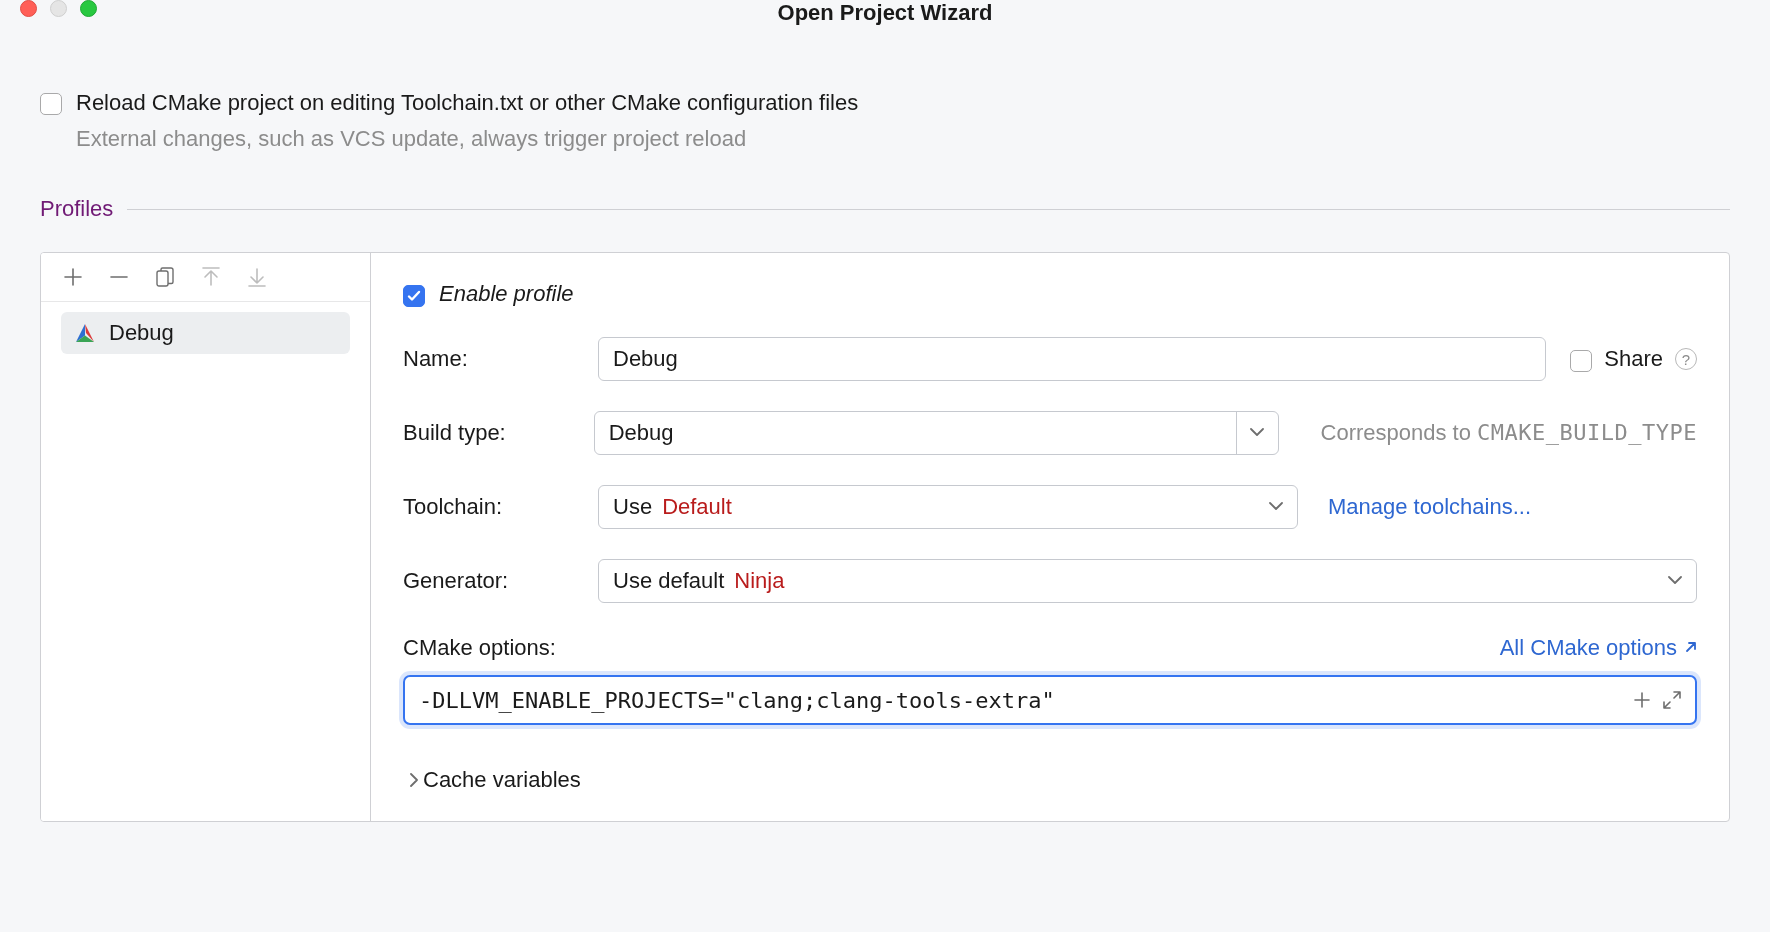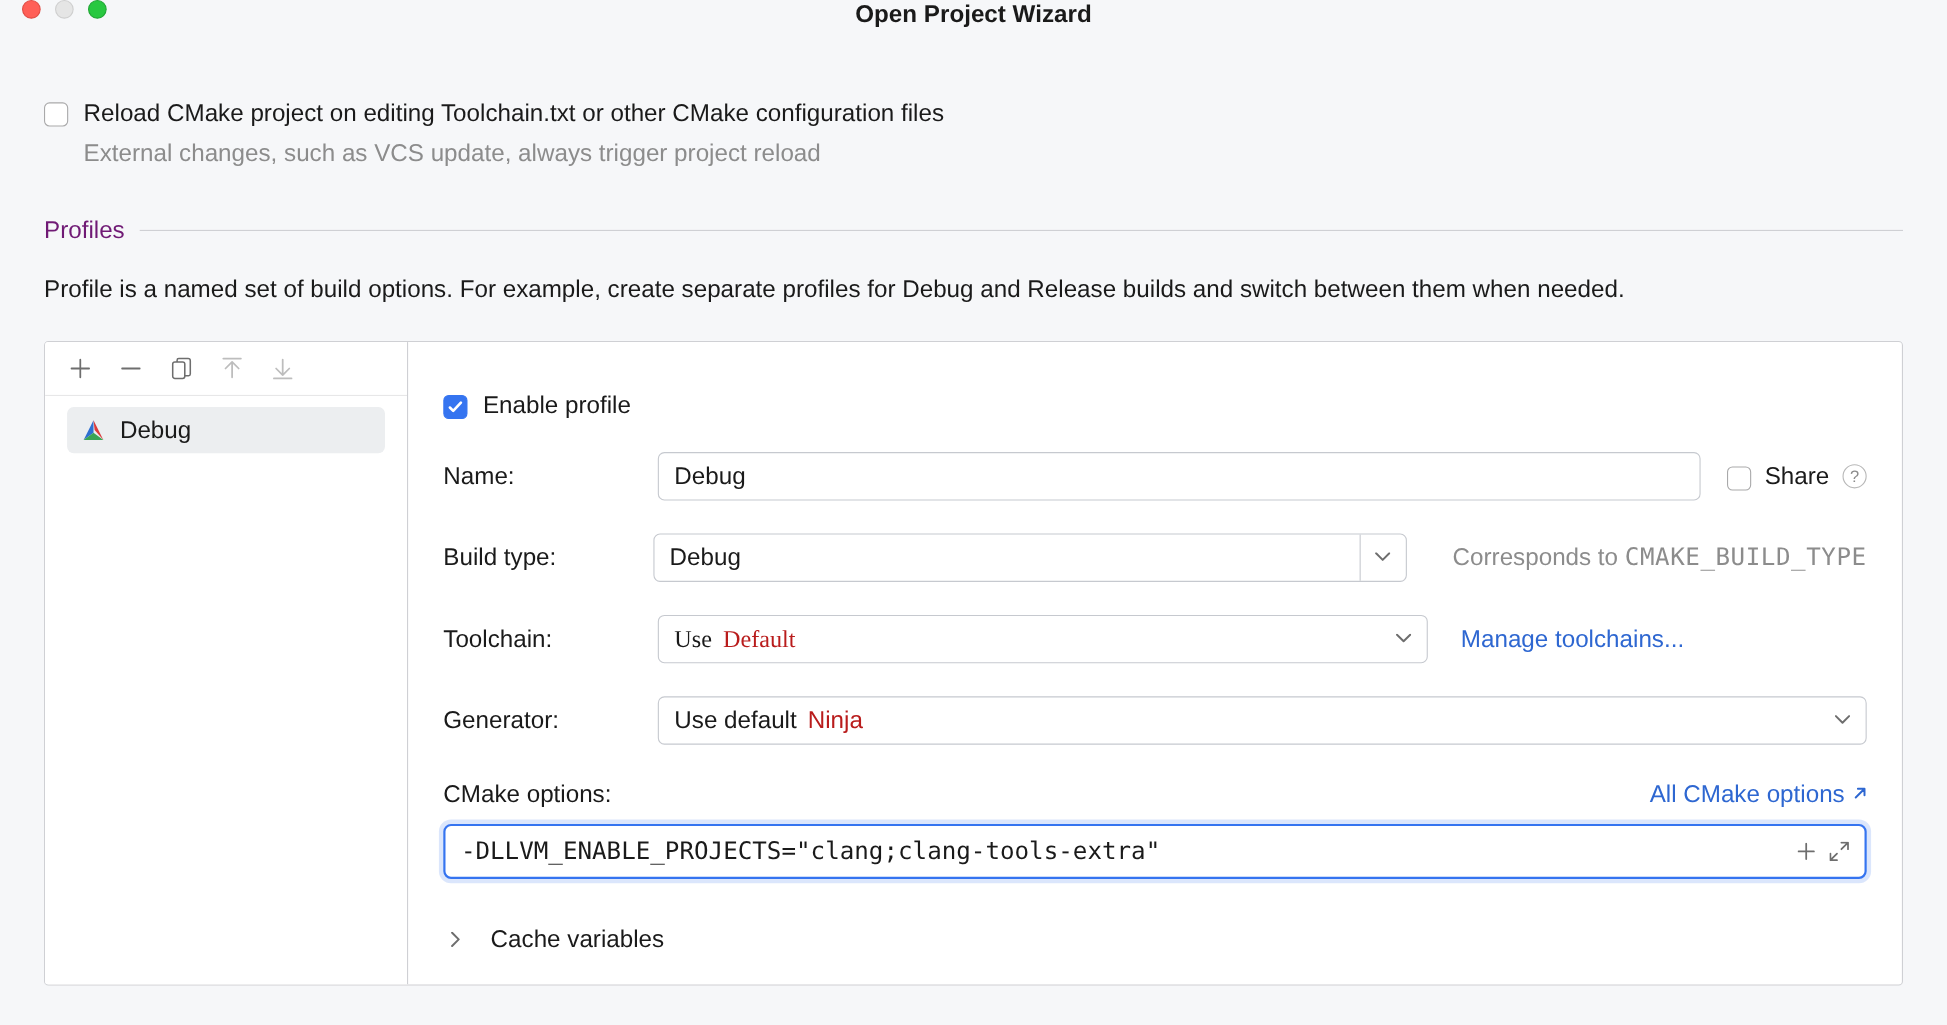--- a/index.html
+++ b/index.html
@@ -161,21 +161,21 @@
     flex:1;
     padding:28px 32px;
     overflow:auto;
   }
 
   .row {
     display:flex;
     align-items:center;
     margin-top:30px;
   }
-  .row.enable { margin-top:16px; }
+  .row.enable { margin-top:0;font-style:italic; }
 
   .row .lbl {
     width:195px;
     font-size:22px;
   }
 
   .text-input {
     height:44px;
     border:1px solid #c6c9cf;
     border-radius:6px;
@@ -243,21 +243,21 @@
   }
   .cmake-options-input .value { flex:1; }
   .opt-icon {
     width:30px; height:30px; display:flex; align-items:center; justify-content:center;
     color:#6e6e6e;
   }
 
   .cache-row {
     display:flex;
     align-items:center;
-    gap:27px;
+    gap:4px;
     margin-top:42px;
     margin-left:6px;
     font-size:22px;
   }
 
   .share-group { display:flex; align-items:center; gap:12px; margin-left:24px;}
   .help-circle {
     width:22px;height:22px;border-radius:50%;
     border:1.5px solid #b8b8b8;color:#8c8c8c;
     display:flex;align-items:center;justify-content:center;
@@ -285,21 +285,20 @@
       <div class="checkbox"></div>
       <div class="reload-label">Reload CMake project on editing Toolchain.txt or other CMake configuration files</div>
     </div>
     <div class="reload-hint">External changes, such as VCS update, always trigger project reload</div>
 
     <div class="profiles-header">
       <div class="label">Profiles</div>
       <div class="rule"></div>
     </div>
 
-    <div class="profiles-desc">Profile is a named set of build options. For example, create separate profiles for Debug and Release builds and switch between them when needed.</div>
 
     <div class="profiles-area">
 
       <div class="sidebar">
         <div class="sidebar-toolbar">
           <div class="tbtn">
             <svg width="18" height="18" viewBox="0 0 18 18">
                 <path d="M9 1v16M1 9h16" stroke="currentColor" stroke-width="1.6" fill="none" stroke-linecap="round"></path>
               </svg>
           </div>
@@ -375,21 +374,21 @@
                 </svg>
             </div>
           </div>
           <div class="aside-text" style="margin-left:42px;">
             <span>Corresponds to </span><span class="mono">CMAKE_BUILD_TYPE</span>
           </div>
         </div>
 
         <div class="row">
           <div class="lbl">Toolchain:</div>
-          <div class="select noborder-drop" style="width:700px;font-family:Liberation Serif, serif;">
+          <div class="select noborder-drop" style="width:700px;">
             <div class="select-text">
               <span>Use</span>
               <span class="hint">Default</span>
             </div>
             <div class="drop-btn">
               <svg width="14" height="10" viewBox="0 0 14 10">
                   <path d="M1 1l6 6 6-6" stroke="#6e6e6e" stroke-width="1.8" fill="none" stroke-linecap="round" stroke-linejoin="round"></path>
                 </svg>
             </div>
           </div>

